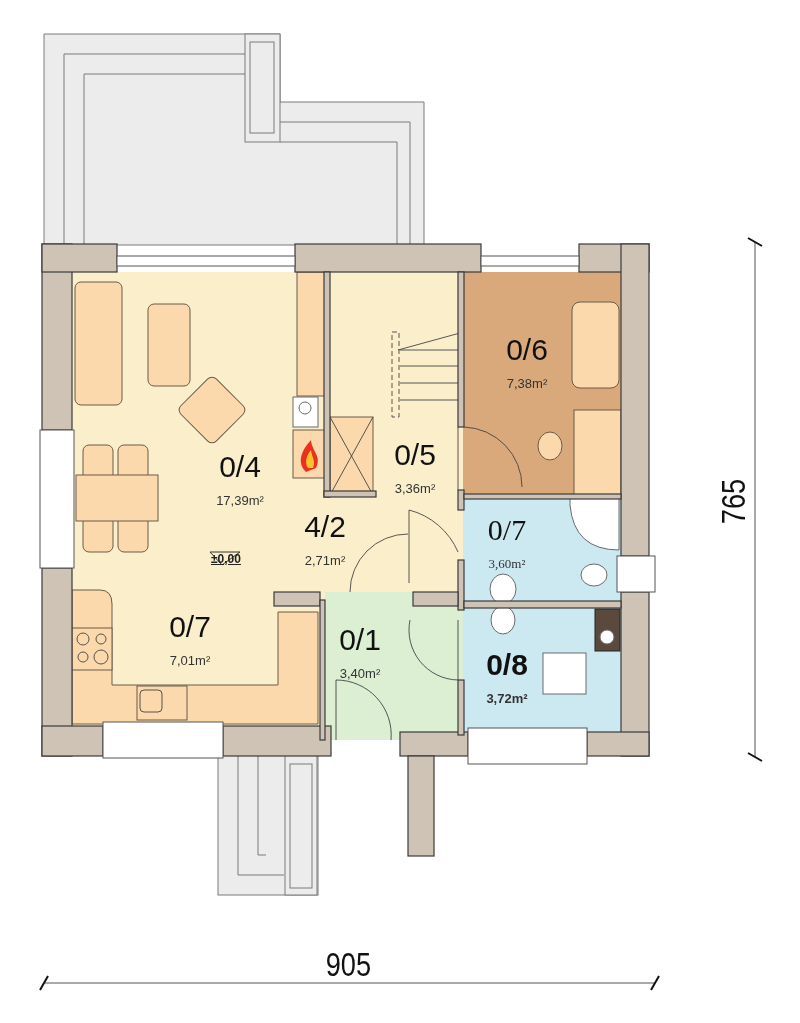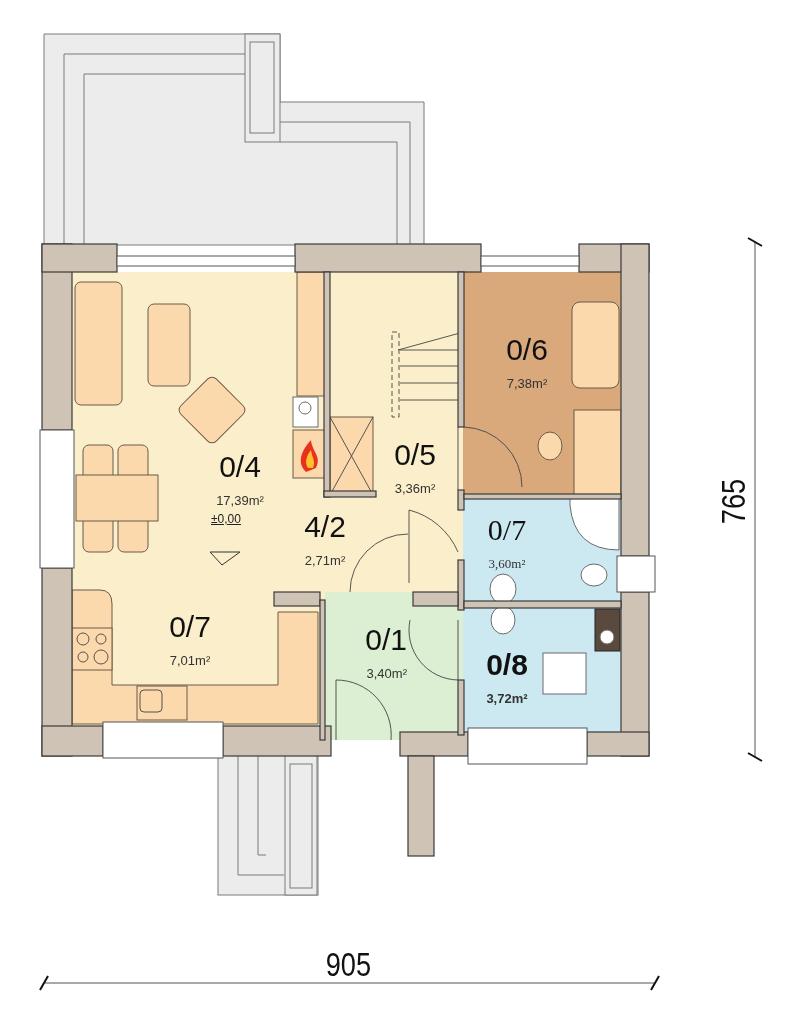--- a/index.html
+++ b/index.html
@@ -155,18 +155,18 @@
   </g>
   <path d="M210,552 L240,552 L222,565 Z" fill="none" stroke="#333"></path>
 </svg>
 
 <div class="label" style="left:205px;top:452px;width:70px;"><span class="num">0/4</span><span class="area">17,39m²</span></div>
 <div class="label" style="left:290px;top:512px;width:70px;"><span class="num">4/2</span><span class="area">2,71m²</span></div>
 <div class="label" style="left:380px;top:440px;width:70px;"><span class="num">0/5</span><span class="area">3,36m²</span></div>
 <div class="label" style="left:492px;top:335px;width:70px;"><span class="num">0/6</span><span class="area">7,38m²</span></div>
 <div class="label" style="left:472px;top:515px;width:70px;font-family:Liberation Serif, serif;"><span class="num">0/7</span><span class="area">3,60m²</span></div>
 <div class="label" style="left:155px;top:612px;width:70px;"><span class="num">0/7</span><span class="area">7,01m²</span></div>
-<div class="label" style="left:337px;top:625px;width:70px;text-align:right;"><span class="num">0/1</span><span class="area">3,40m²</span></div>
+<div class="label" style="left:325px;top:625px;width:70px;"><span class="num">0/1</span><span class="area">3,40m²</span></div>
 <div class="label" style="left:472px;top:650px;width:70px;font-weight:bold;"><span class="num">0/8</span><span class="area">3,72m²</span></div>
 
-<div class="lvl" style="left:211px;top:512px;">±0,00</div>
+<div class="lvl" style="left:211px;top:552px;font-weight:bold;">±0,00</div>
 <div class="dim" style="left:320px;top:945px;">905</div>
 <div class="dimv" style="left:705px;top:482px;">765</div>
 
 </body></html>

